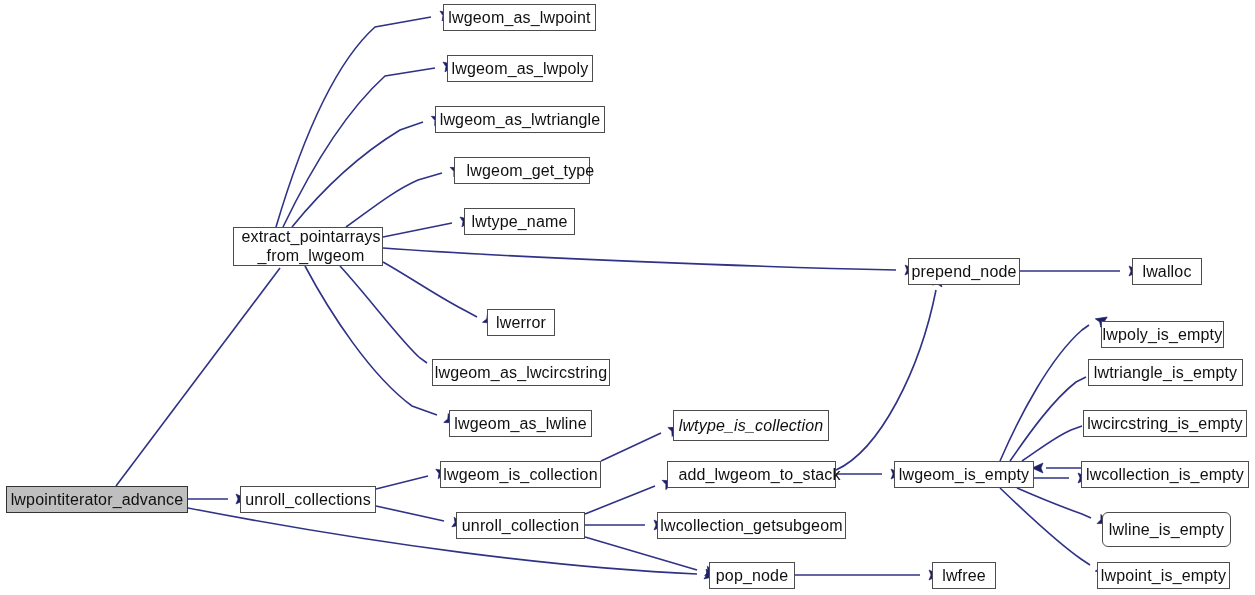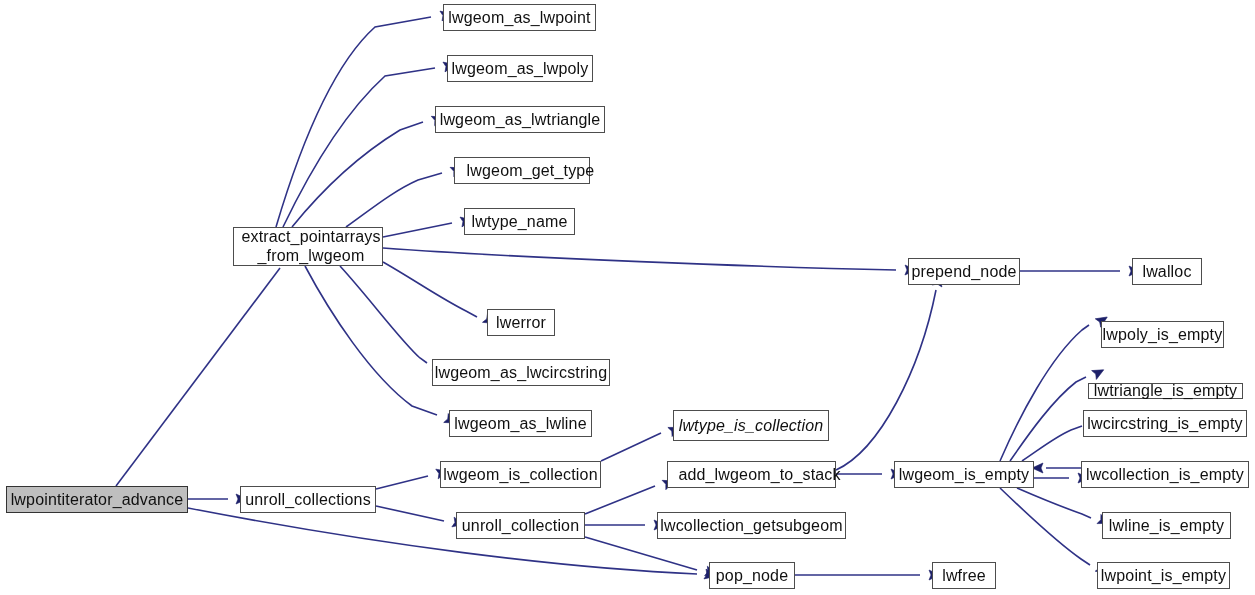--- a/index.html
+++ b/index.html
@@ -135,18 +135,18 @@
     <div class="node-box" style="left: 456px; top: 512px; width: 129px; height: 27px;">unroll_collection</div>
     <div class="node-box" style="left: 673px; top: 410px; width: 156px; height: 31px; font-style: italic;">lwtype_is_collection</div>
     <div class="node-box" style="left: 667px; top: 461px; width: 169px; height: 27px; padding-left: 16px;">add_lwgeom_to_stack</div>
     <div class="node-box" style="left: 657px; top: 512px; width: 189px; height: 27px;">lwcollection_getsubgeom</div>
     <div class="node-box" style="left: 709px; top: 562px; width: 86px; height: 27px;">pop_node</div>
     <div class="node-box" style="left: 908px; top: 258px; width: 112px; height: 27px;">prepend_node</div>
     <div class="node-box" style="left: 894px; top: 461px; width: 140px; height: 27px;">lwgeom_is_empty</div>
     <div class="node-box" style="left: 932px; top: 562px; width: 64px; height: 27px;">lwfree</div>
     <div class="node-box" style="left: 1132px; top: 258px; width: 70px; height: 27px;">lwalloc</div>
     <div class="node-box" style="left: 1101px; top: 309px; width: 123px; height: 27px; margin-top: 12px;">lwpoly_is_empty</div>
-    <div class="node-box" style="left: 1088px; top: 359px; width: 155px; height: 16px; margin-top: 24px;">lwtriangle_is_empty</div>
+    <div class="node-box" style="left: 1088px; top: 359px; width: 155px; height: 27px;">lwtriangle_is_empty</div>
     <div class="node-box" style="left: 1083px; top: 410px; width: 164px; height: 27px;">lwcircstring_is_empty</div>
     <div class="node-box" style="left: 1081px; top: 461px; width: 168px; height: 27px;">lwcollection_is_empty</div>
-    <div class="node-box" style="left: 1102px; top: 512px; width: 129px; height: 27px;">lwline_is_empty</div>
+    <div class="node-box" style="left: 1102px; top: 512px; width: 129px; height: 35px; border-radius: 6px;">lwline_is_empty</div>
     <div class="node-box" style="left: 1097px; top: 562px; width: 133px; height: 27px;">lwpoint_is_empty</div>
   </div>
 
 </body></html>

